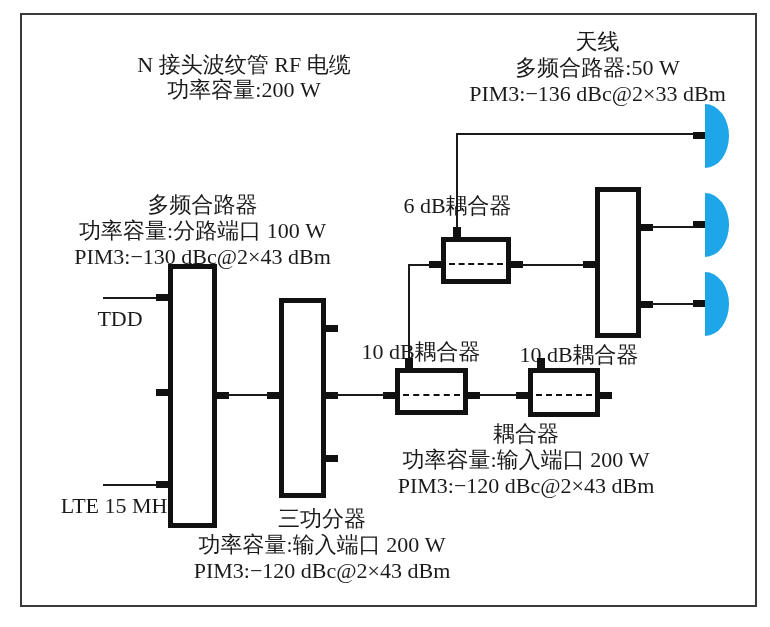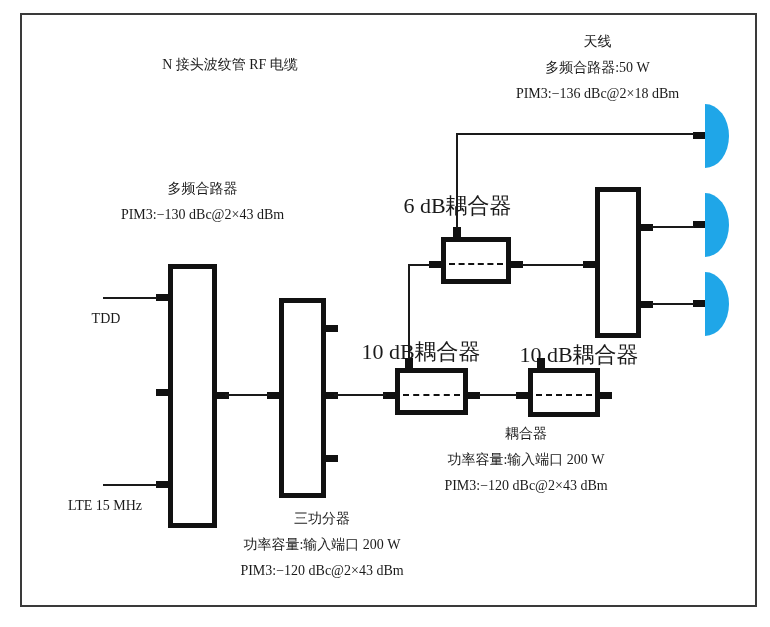--- a/index.html
+++ b/index.html
@@ -5,22 +5,22 @@
   html,body{margin:0;padding:0;background:#fff;}
   .stage{
     position:relative;width:770px;height:627px;background:#ffffff;
     font-family:"Liberation Serif","DejaVu Serif",serif;
     color:#1a1a1a;overflow:hidden;
   }
   .frame{
     position:absolute;left:20px;top:13px;width:733px;height:590px;
     border:2px solid #3a3a3a;background:#ffffff;
   }
-  .note{position:absolute;text-align:center;font-size:14px;line-height:26px;white-space:nowrap;}
-  .note.small-lh{line-height:25px;}
+  .note{position:absolute;text-align:center;font-size:22px;line-height:26px;white-space:nowrap;}
+  .note.small-lh{line-height:25px;margin-left:14px;}
   .lbl{position:absolute;text-align:center;font-size:22px;white-space:nowrap;}
   .box{
     position:absolute;border:5px solid #111;background:#ffffff;box-sizing:border-box;
   }
   .dash{position:absolute;border-top:2px dashed #111;height:0;}
   .stub-h{position:absolute;width:12px;height:7px;background:#111;}
   .stub-v{position:absolute;width:8px;height:10px;background:#111;}
   .wire-h{position:absolute;height:2px;background:#1a1a1a;}
   .wire-v{position:absolute;width:2px;background:#1a1a1a;}
   .antenna{
@@ -30,30 +30,32 @@
 </style>
 </head>
 <body>
 
 <div class="stage">
 
   <div class="frame"></div>
 
   <div class="note small-lh" style="left:40px;top:52px;width:380px;">
     <div>N 接头波纹管 RF 电缆</div>
+    <div>功率容量:200 W</div>
   </div>
 
   <div class="note" style="left:445px;top:29px;width:305px;">
     <div>天线</div>
     <div>多频合路器:50 W</div>
-    <div>PIM3:−136 dBc@2×18 dBm</div>
+    <div>PIM3:−136 dBc@2×33 dBm</div>
   </div>
 
-  <div class="note" style="left:55px;top:176px;width:295px;">
+  <div class="note" style="left:55px;top:192px;width:295px;">
     <div>多频合路器</div>
+    <div>功率容量:分路端口 100 W</div>
     <div>PIM3:−130 dBc@2×43 dBm</div>
   </div>
 
   <div class="note" style="left:388px;top:421px;width:276px;">
     <div>耦合器</div>
     <div>功率容量:输入端口 200 W</div>
     <div>PIM3:−120 dBc@2×43 dBm</div>
   </div>
 
   <div class="note" style="left:183px;top:506px;width:278px;">

